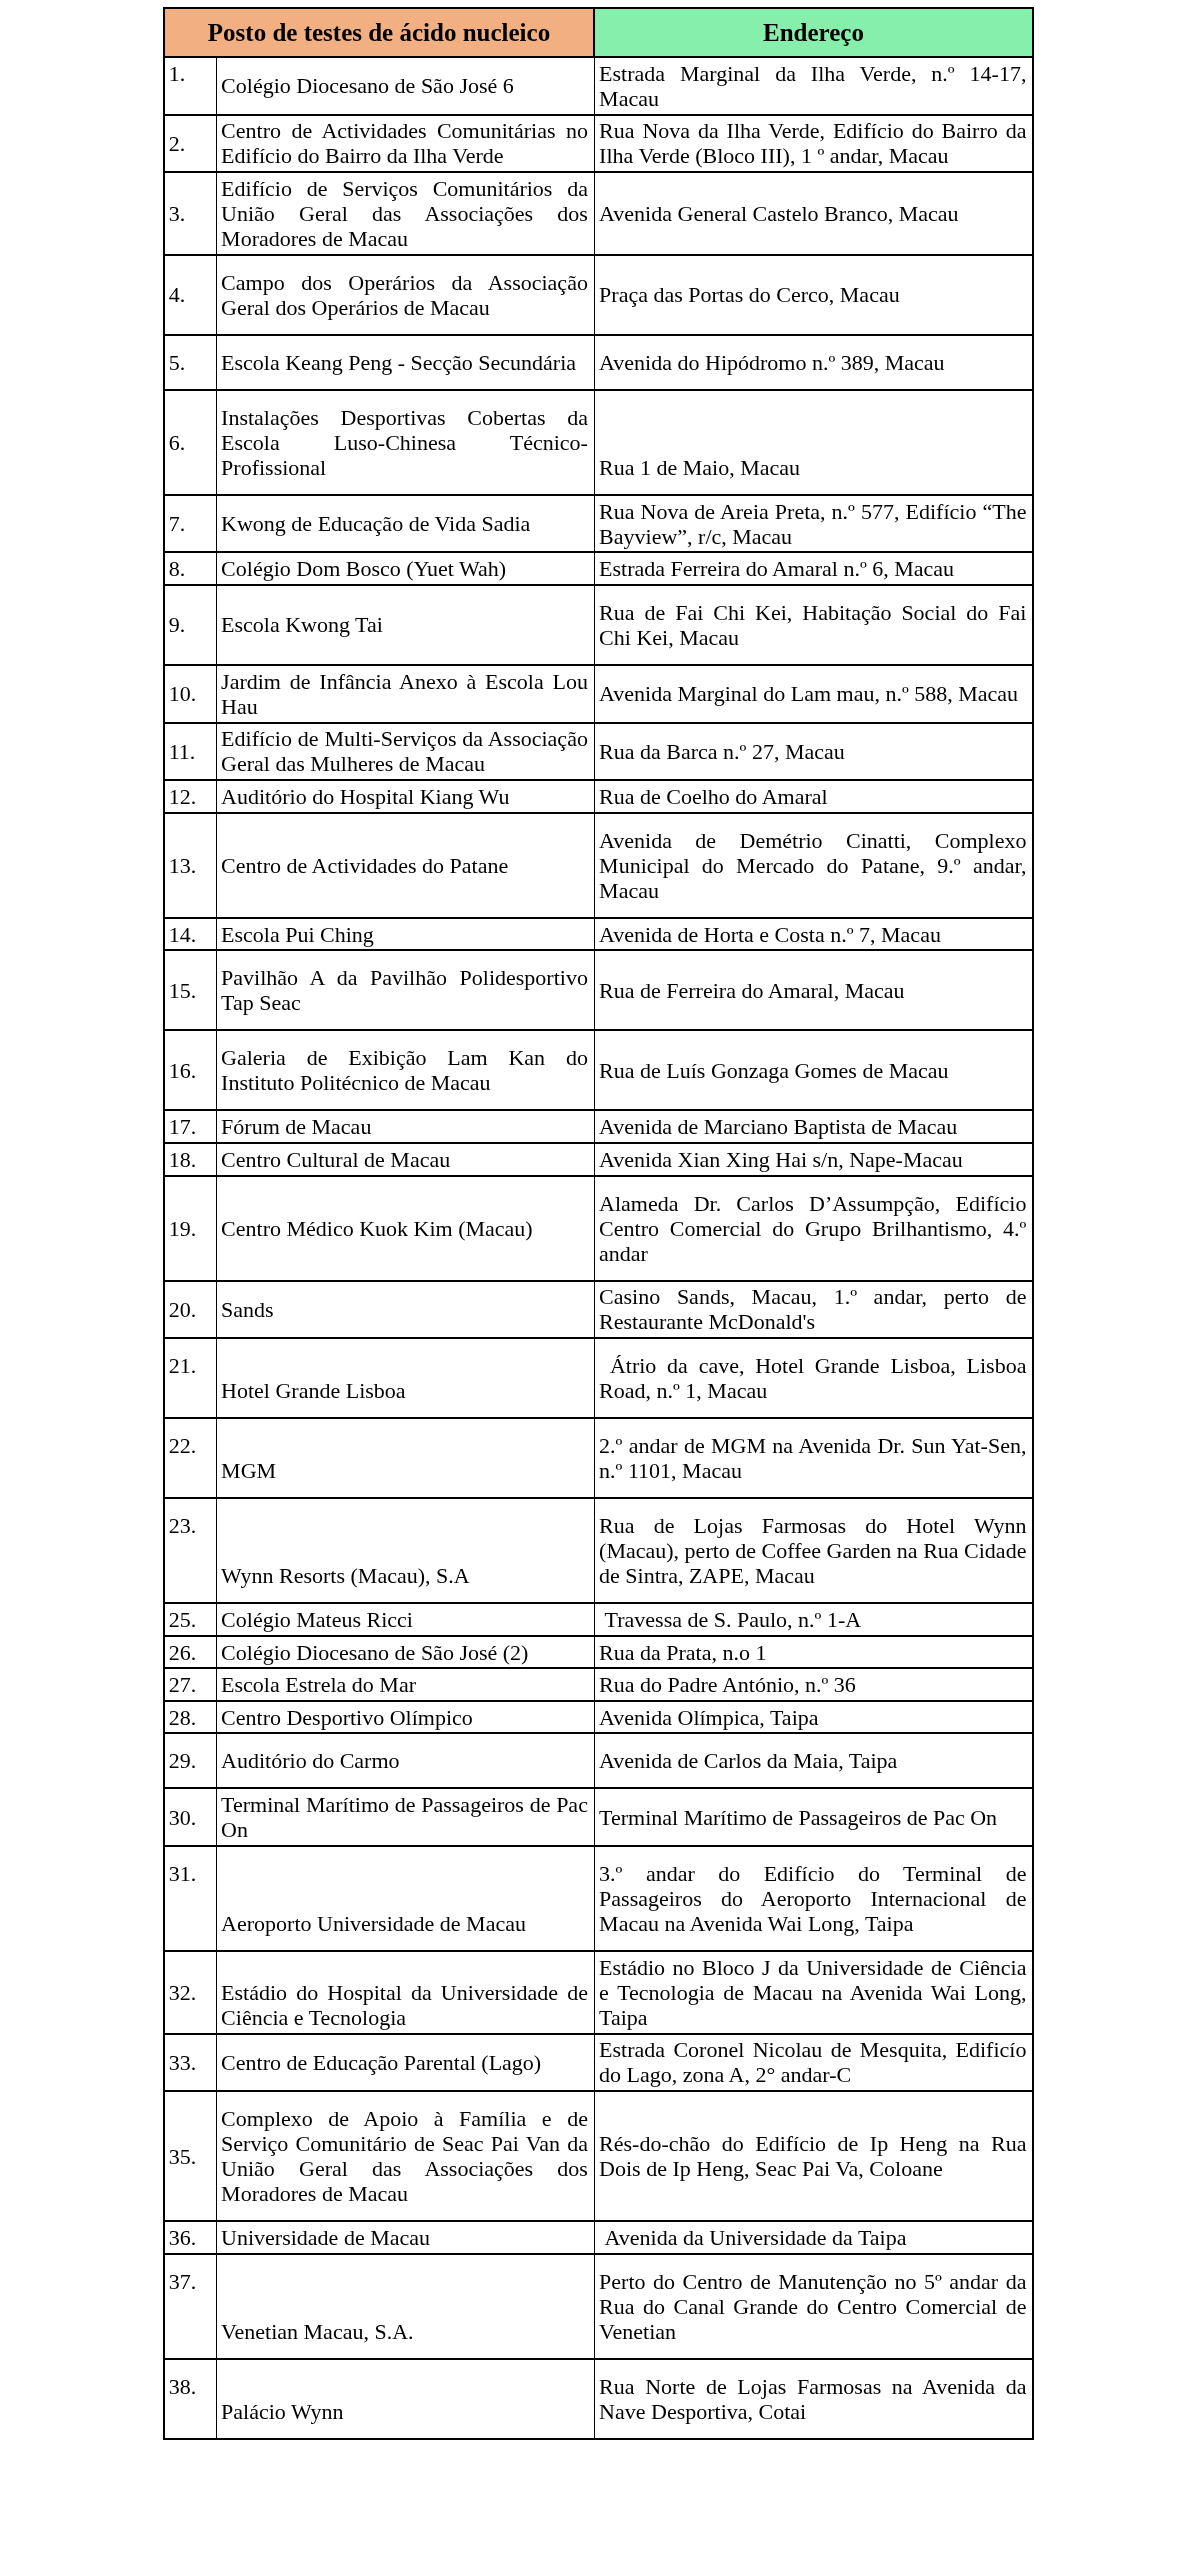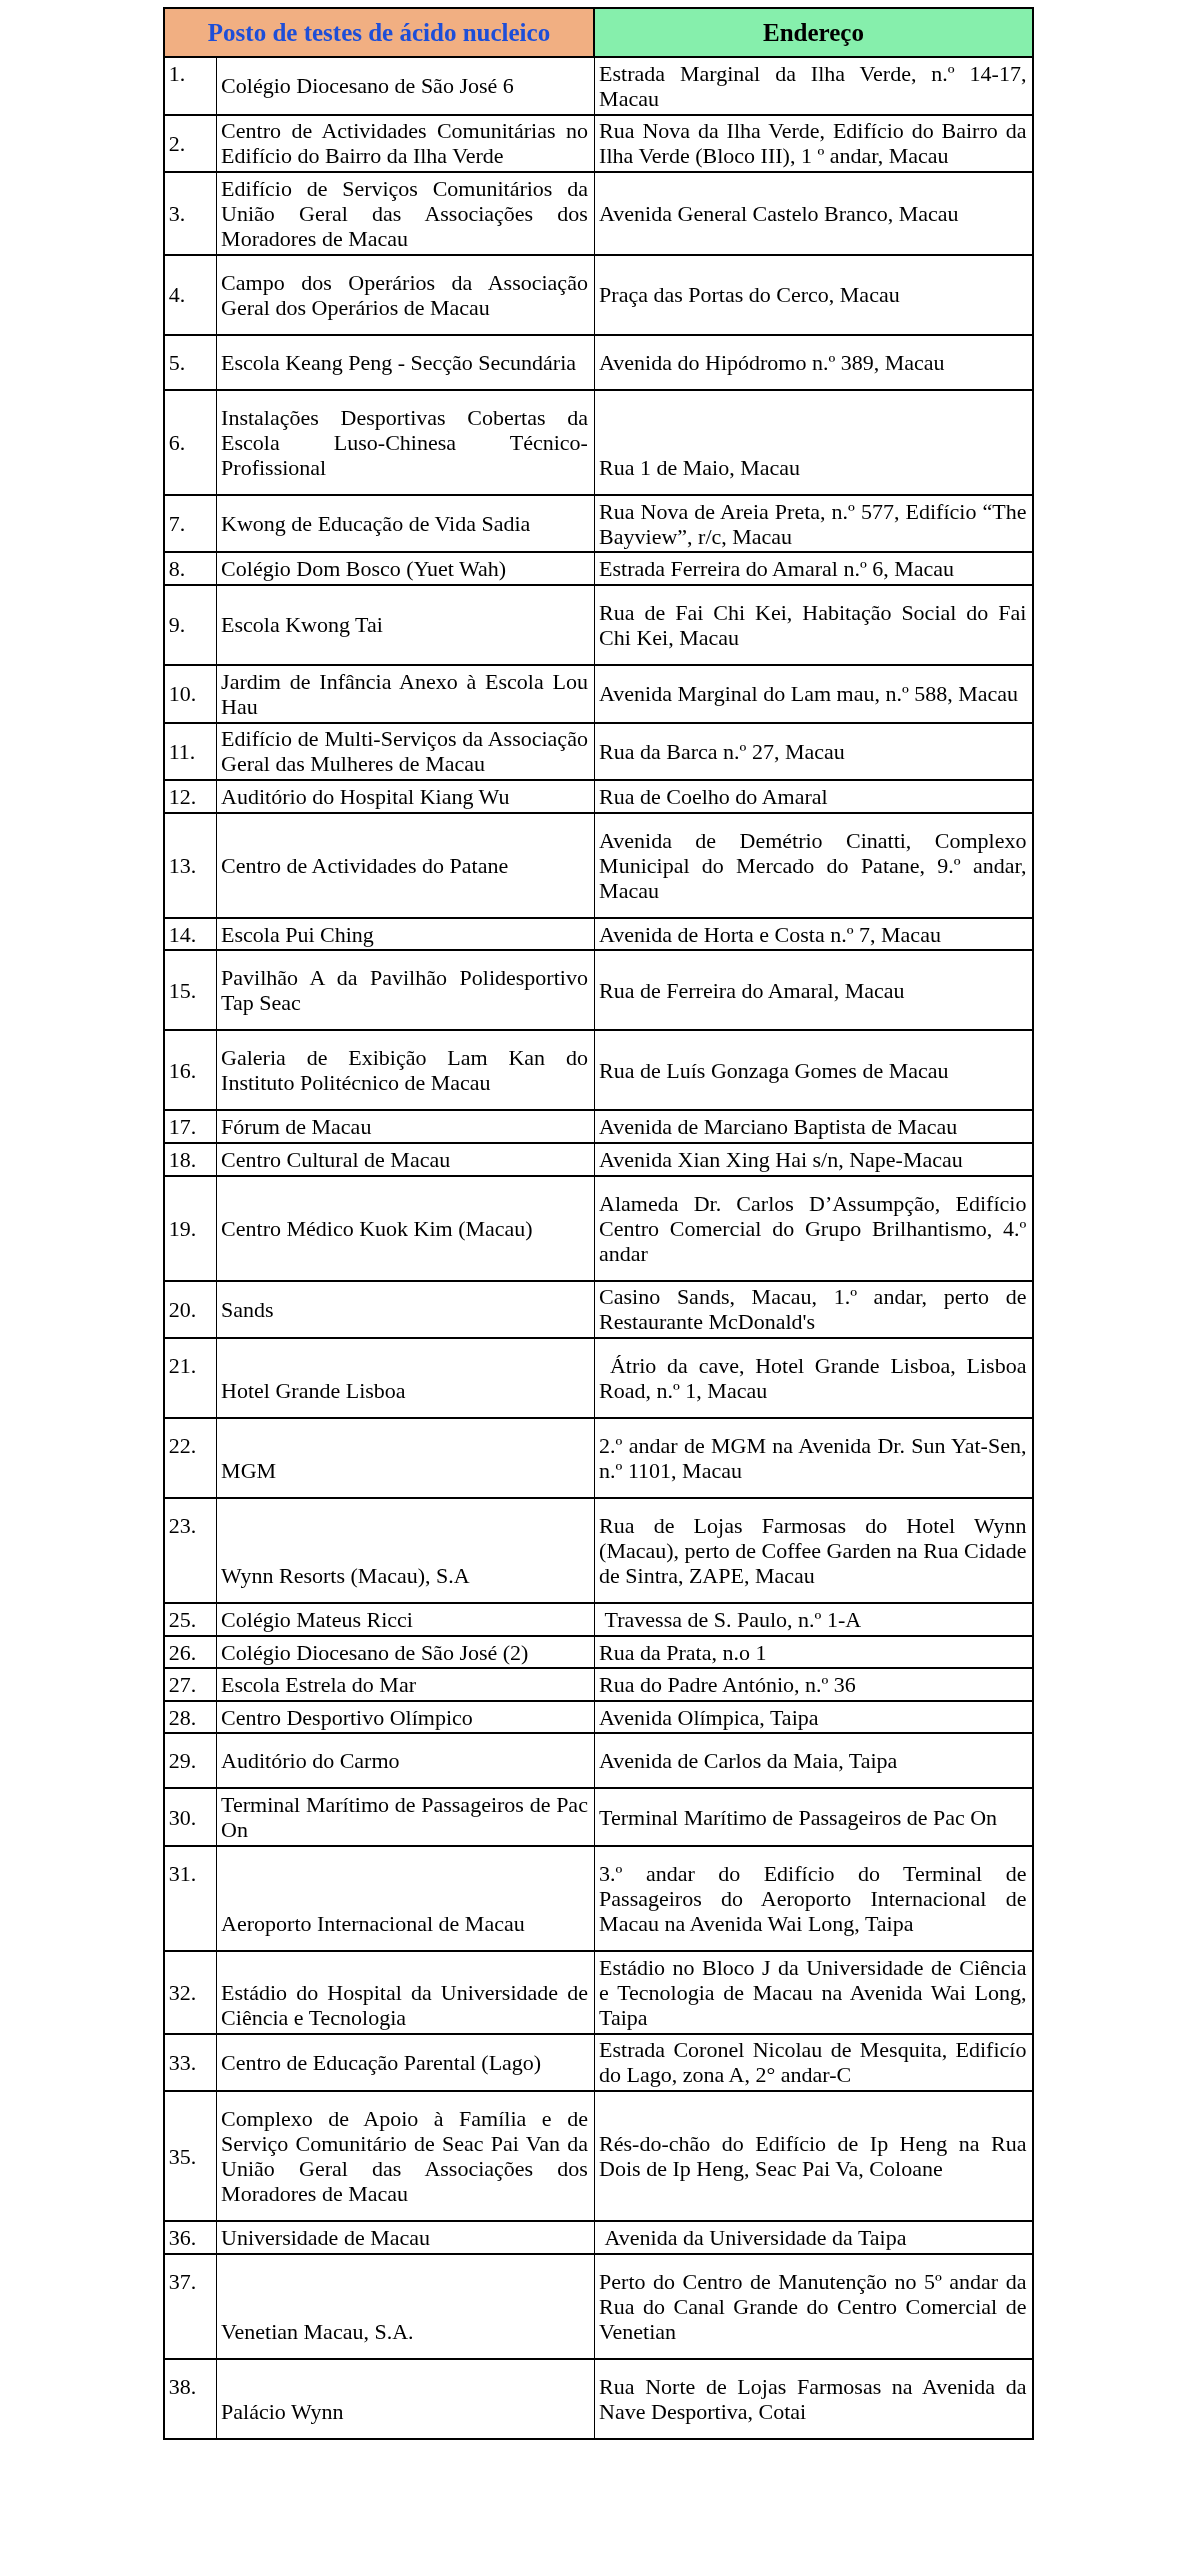--- a/index.html
+++ b/index.html
@@ -69,21 +69,21 @@
 
 <div class="table-wrap">
   <table class="posts">
     <colgroup>
       <col class="c-num">
       <col class="c-name">
       <col class="c-addr">
     </colgroup>
     <thead>
       <tr>
-        <th colspan="2" style="background: rgb(241, 175, 130); color: #1d4ed8;">Posto de testes de ácido nucleico</th>
+        <th colspan="2" style="background: rgb(241, 175, 130); color: #000000;">Posto de testes de ácido nucleico</th>
         <th style="background: #86efac; color: rgb(0, 0, 0);">Endereço</th>
       </tr>
     </thead>
     <tbody>
         <tr>
           <td class="num vtop">1.</td>
           <td class="name">Colégio Diocesano de São José 6</td>
           <td class="addr">Estrada Marginal da Ilha Verde, n.º 14-17, Macau</td>
         </tr>
         <tr>
@@ -221,21 +221,21 @@
           <td class="name">Auditório do Carmo</td>
           <td class="addr">Avenida de Carlos da Maia, Taipa</td>
         </tr>
         <tr>
           <td class="num">30.</td>
           <td class="name">Terminal Marítimo de Passageiros de Pac On</td>
           <td class="addr">Terminal Marítimo de Passageiros de Pac On</td>
         </tr>
         <tr class="xpad">
           <td class="num vtop">31.</td>
-          <td class="name vbottom">Aeroporto Internacional de Macau</td>
+          <td class="name vbottom">Aeroporto Universidade de Macau</td>
           <td class="addr">3.º andar do Edifício do Terminal de Passageiros do Aeroporto Internacional de Macau na Avenida Wai Long, Taipa</td>
         </tr>
         <tr>
           <td class="num">32.</td>
           <td class="name vbottom">Estádio do Hospital da Universidade de Ciência e Tecnologia</td>
           <td class="addr">Estádio no Bloco J da Universidade de Ciência e Tecnologia de Macau na Avenida Wai Long, Taipa</td>
         </tr>
         <tr>
           <td class="num">33.</td>
           <td class="name">Centro de Educação Parental (Lago)</td>

